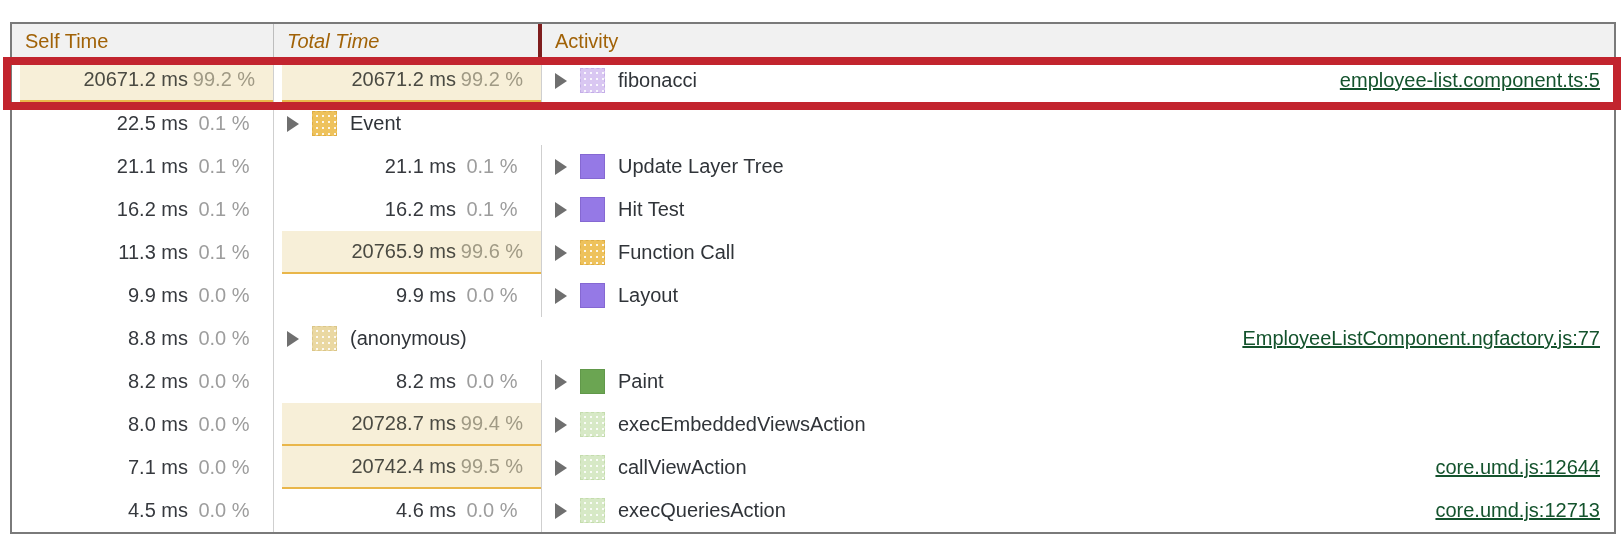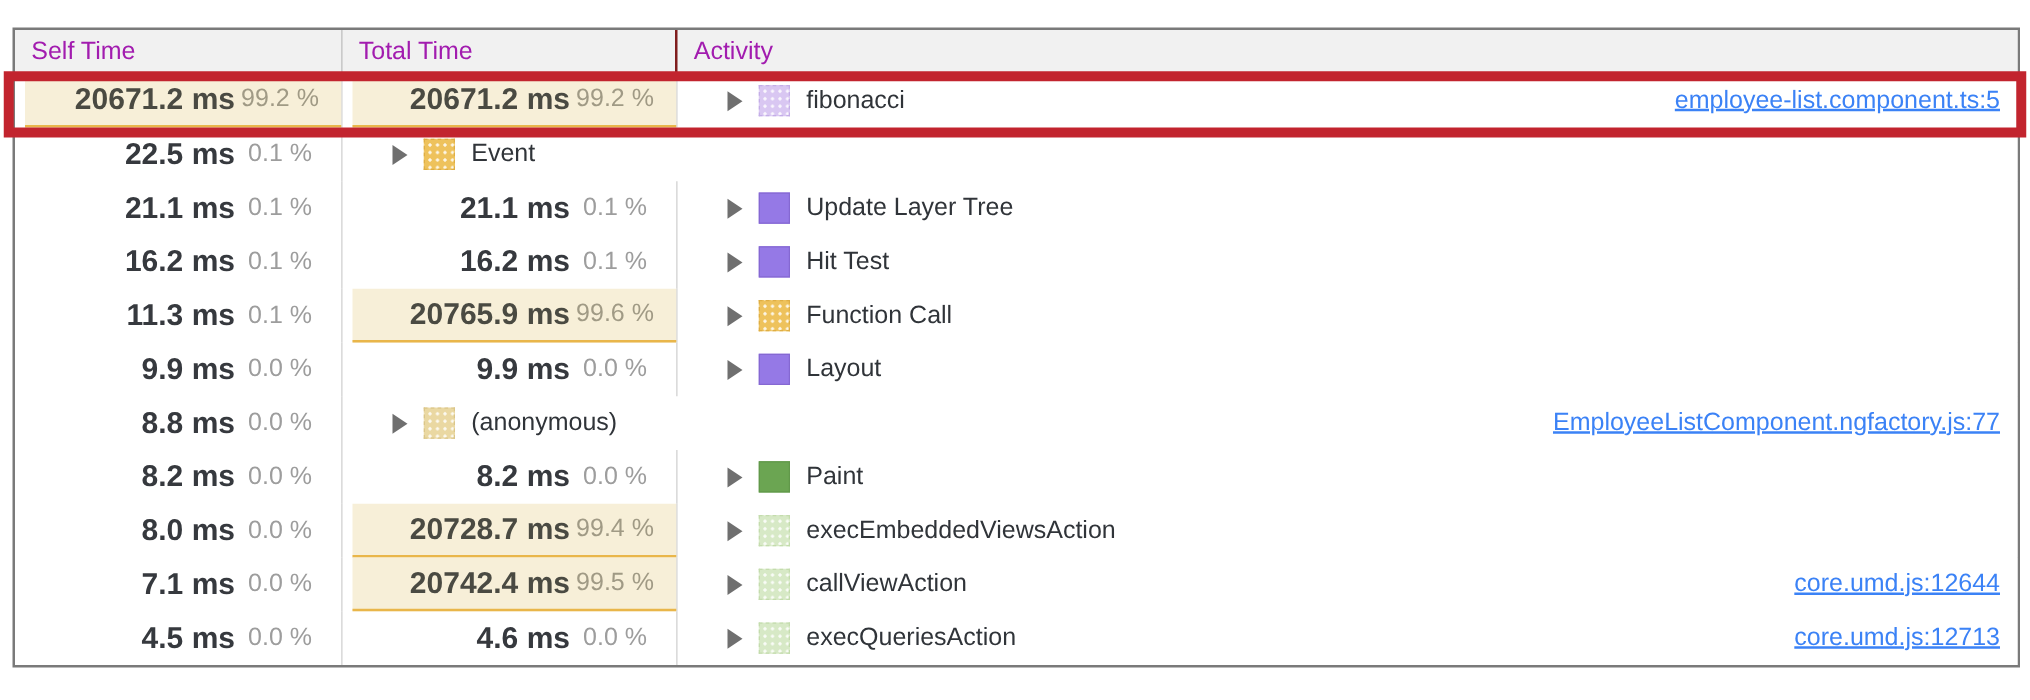--- a/index.html
+++ b/index.html
@@ -8,57 +8,57 @@
     font-family: "Liberation Sans", "DejaVu Sans", sans-serif;
     -webkit-font-smoothing: antialiased;
   }
   .grid {
     position: absolute; left: 10px; top: 22px; width: 1602px;
     border: 2px solid #7a7a7a; background: #ffffff;
   }
   
   .grid-header { display: flex; height: 34px; background: #f1f1f1; border-bottom: 1px solid #c9c9c9; }
   .hcell {
-    display: flex; align-items: center; font-size: 20px; color: #a21caf;
+    display: flex; align-items: center; font-size: 20px; color: #a16207;
     padding-left: 13px; box-sizing: border-box;
   }
   .hcell.c1 { width: 262px; border-right: 1px solid #bdbdbd; }
-  .hcell.c2 { width: 268px; border-right: 2px solid #7f1d1d; }
+  .hcell.c2 { width: 268px; border-right: 4px solid #7f1d1d; font-style: italic; }
   .hcell.c3 { flex: 1; }
   
   .row { display: flex; height: 43px; background: #ffffff; }
   .cell { box-sizing: border-box; height: 43px; }
   .cell.num { width: 262px; border-right: 1px solid #cfcfcf; }
   .cell.num.c2 { width: 268px; }
-  .cell.activity { flex: 1; display: flex; align-items: center; padding: 0 14px 0 13px; margin-left: 27px; }
+  .cell.activity { flex: 1; display: flex; align-items: center; padding: 0 14px 0 13px; }
   .num-wrap {
     height: 43px; box-sizing: border-box; display: flex; align-items: center;
     justify-content: flex-end; padding-right: 13px; margin-left: 8px;
   }
   .num-wrap.hl { background: #f7efd8; border-bottom: 2px solid #e9b64a; }
-  .t-val { font-size: 24px; color: #36393e; white-space: pre; font-weight: bold; }
+  .t-val { font-size: 20px; color: #36393e; white-space: pre; }
   .t-pct { font-size: 20px; color: #9d9d9d; width: 72px; text-align: center; white-space: pre; }
   .num-wrap.hl .t-val { color: #4a4a42; }
   .num-wrap.hl .t-pct { color: #a09a85; }
   .disclosure {
     width: 0; height: 0; border-top: 8px solid transparent; border-bottom: 8px solid transparent;
     border-left: 12px solid #6f6f6f; margin-right: 13px; flex: none; cursor: pointer;
   }
   .swatch {
     width: 25px; height: 25px; box-sizing: border-box; border: 1px solid transparent;
     margin-right: 13px; flex: none;
   }
   .swatch.speckled {
     border-style: dashed;
     background-image: radial-gradient(rgba(255,255,255,0.85) 1.1px, transparent 1.4px);
     background-size: 6px 6px; background-position: 1px 1px;
   }
   .act-label { font-size: 20px; color: #303439; white-space: nowrap; }
   .act-link {
-    margin-left: auto; font-size: 20px; color: #3b82f6; text-decoration: underline;
+    margin-left: auto; font-size: 20px; color: #14532d; text-decoration: underline;
     cursor: pointer; white-space: nowrap;
   }
   
   .annotation-rect {
     position: absolute; left: 3px; top: 57px; width: 1618px; height: 53px;
     box-sizing: border-box; border: 8px solid #c2242e; pointer-events: none; z-index: 5;
   }
 </style>
 </head>
 <body>

